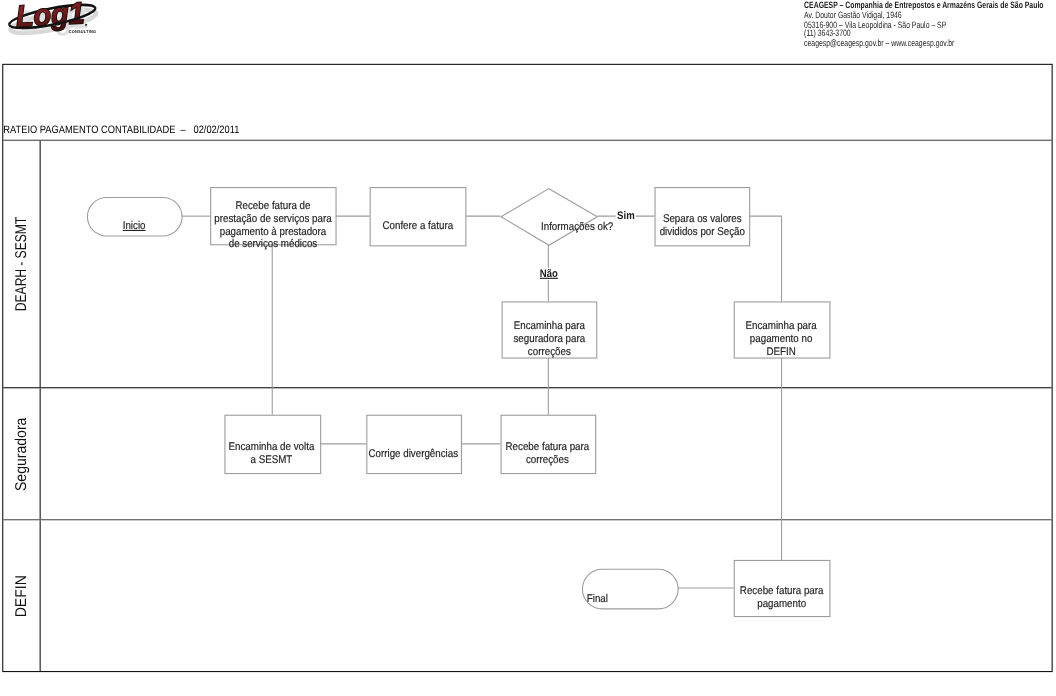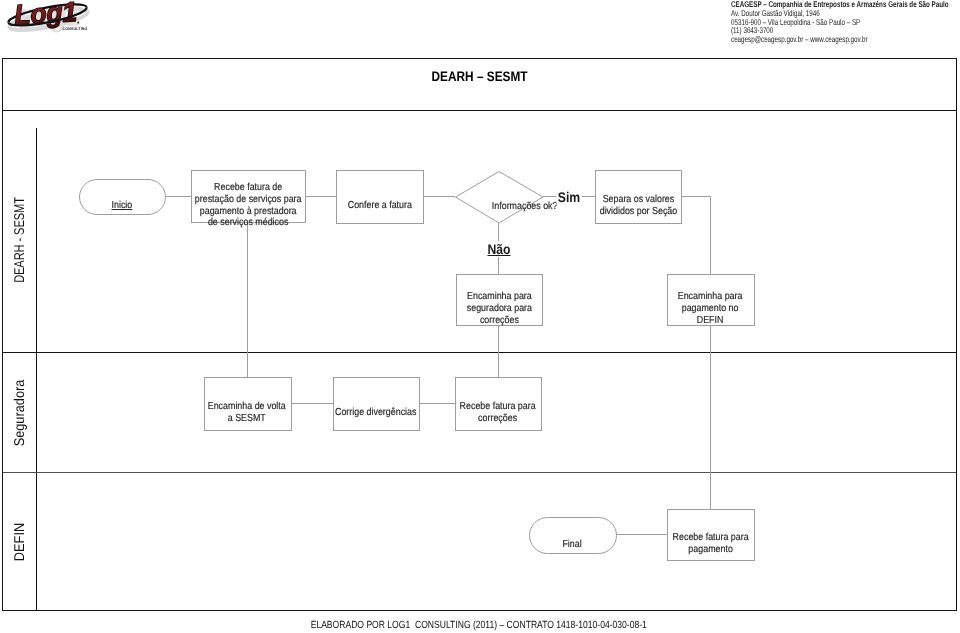--- a/index.html
+++ b/index.html
@@ -30,21 +30,21 @@
   .footer{position:absolute;left:-1px;width:100%;top:620px;text-align:center;font-size:10.4px;color:#111;}
   .footer span{display:inline-block;transform:scaleX(0.825);white-space:pre;}
 
   
   svg.flow{position:absolute;left:0;top:0;width:960px;height:633px;}
   .nodelbl{position:absolute;display:flex;align-items:center;justify-content:center;text-align:center;
            font-size:10.2px;line-height:11.9px;color:#242424;box-sizing:border-box;padding-top:19px;
            -webkit-text-stroke:0.16px #242424;}
   .nodelbl>span{display:block;transform:scaleX(0.872);white-space:nowrap;}
   .nodelbl i{display:block;font-style:normal;}
-  .edgelbl{position:absolute;font-size:14px;font-weight:bold;color:#1a1a1a;white-space:nowrap;}
+  .edgelbl{position:absolute;font-size:10px;font-weight:bold;color:#1a1a1a;white-space:nowrap;}
   .edgelbl>span{display:block;transform:translate(-50%,-50%) scaleX(0.872);background:#fff;padding:0 1.5px;}
 </style>
 </head>
 <body>
 
 <div class="page">
 
   <div class="logo">
     <svg width="100" height="50" viewBox="0 0 100 50">
       <defs>
@@ -80,22 +80,22 @@
 
   <div class="hdr-right">
     <div class="l1">CEAGESP – Companhia de Entrepostos e Armazéns Gerais de São Paulo</div>
     <div>Av. Doutor Gastão Vidigal, 1946</div>
     <div>05316-900 – Vila Leopoldina - São Paulo – SP</div>
     <div>(11) 3643-3700</div>
     <div>ceagesp@ceagesp.gov.br – www.ceagesp.gov.br</div>
   </div>
 
   <div class="tbl">
-    <div class="r-title">
-      <div class="t"><b>DEARH – SESMT</b></div>
+    <div class="r-sub">
+      <div class="t">RATEIO PAGAMENTO CONTABILIDADE  –   02/02/2011</div>
     </div>
 
     <div class="band" style="top:69.4px;height:224.6px;">
       <div class="lane-lbl narrow">
         <div class="t">DEARH - SESMT</div>
       </div>
     </div>
     <div class="band" style="top:294px;height:120px;border-bottom-color:#4f4f4f;">
       <div class="lane-lbl">
         <div class="t">Seguradora</div>
@@ -196,33 +196,32 @@
         <span>
           <i>Corrige divergências</i>
         </span>
       </div>
       <div class="nodelbl" style="left: 455px; top: 377px; width: 86px; height: 53px;">
         <span>
           <i>Recebe fatura para</i>
           <i>correções</i>
         </span>
       </div>
-      <div class="nodelbl" style="left: 529px; top: 517px; width: 87px; height: 36px; text-align: right;">
+      <div class="nodelbl" style="left: 500px; top: 517px; width: 87px; height: 36px; text-align: right;">
         <span>
           <i>Final</i>
         </span>
       </div>
       <div class="nodelbl" style="left: 667px; top: 509px; width: 87px; height: 51px;">
         <span>
           <i>Recebe fatura para</i>
           <i>pagamento</i>
         </span>
       </div>
       <div class="edgelbl" style="left: 568.5px; top: 197.2px;">
         <span>Sim</span>
       </div>
       <div class="edgelbl" style="left: 499px; top: 249.3px; text-decoration: underline;">
         <span>Não</span>
       </div>
     </div>
 
-  <div class="footer"><span>ELABORADO POR LOG1  CONSULTING (2011) – CONTRATO 1418-1010-04-030-08-1</span></div>
 </div>
 
 </body></html>

